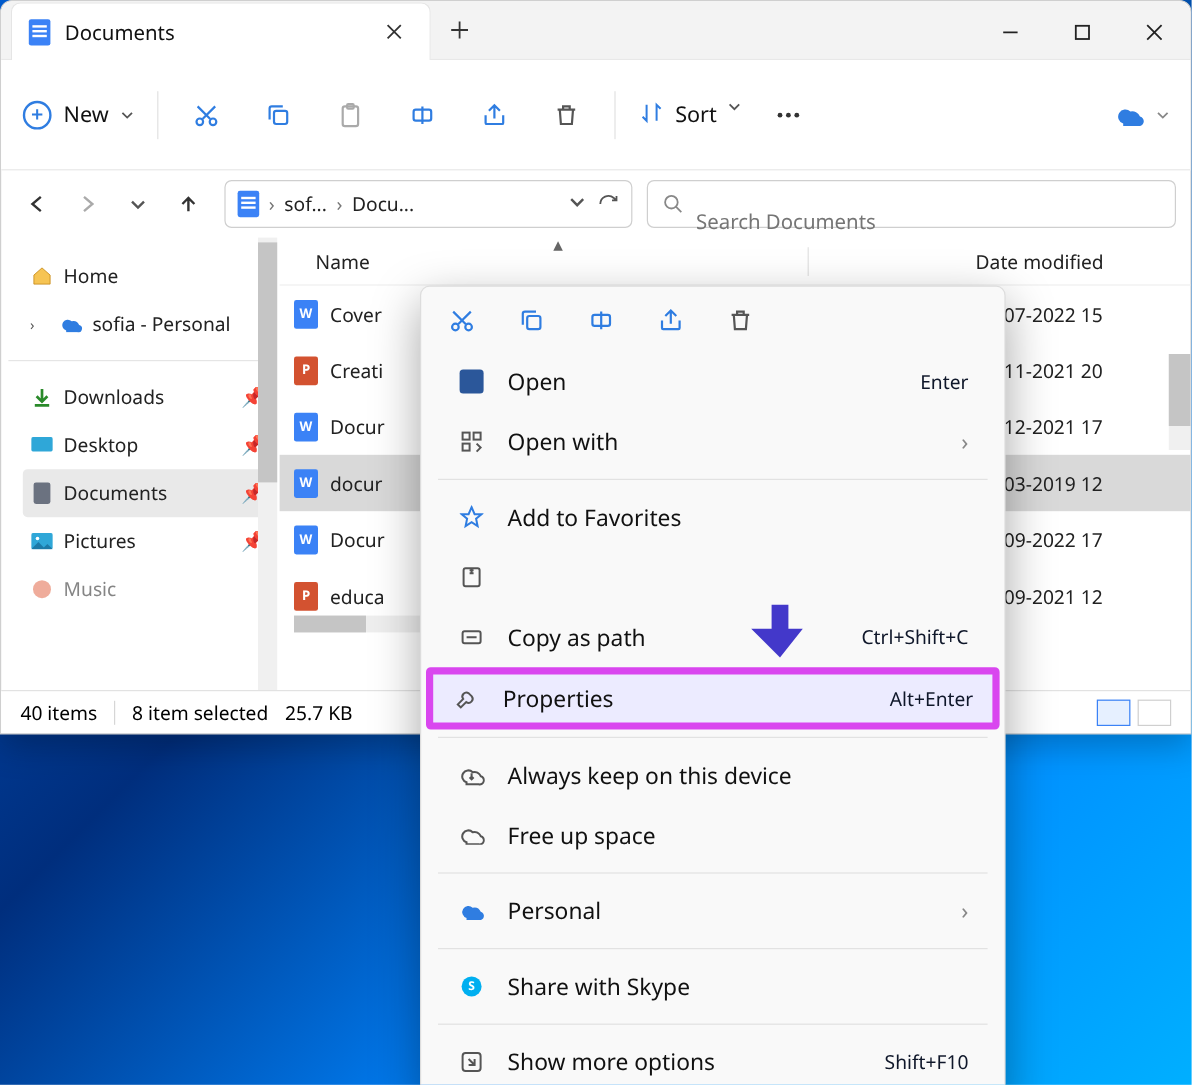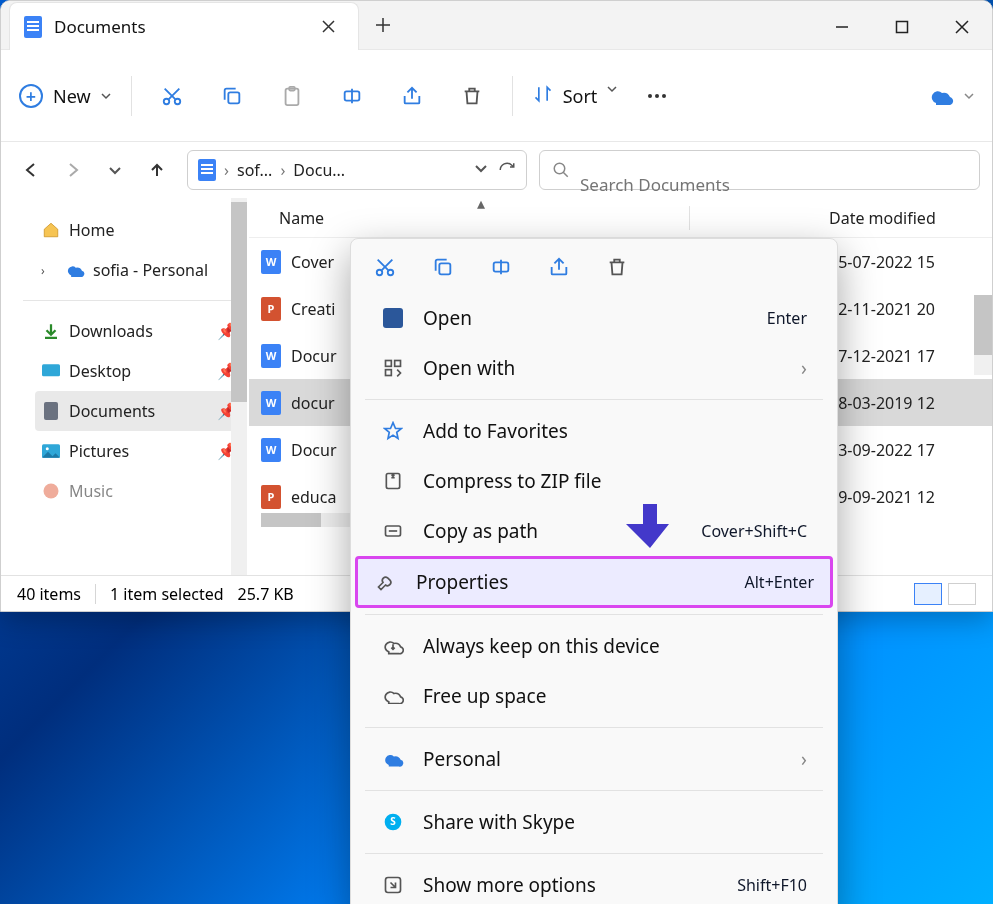--- a/index.html
+++ b/index.html
@@ -42,21 +42,21 @@
   .bc-icon { width:18px; height:22px; background:#3b82f6; border-radius:2px; position:relative; }
   .bc-icon::after { content:""; position:absolute; left:3px; right:3px; top:5px; height:2px; background:#fff; box-shadow:0 4px 0 #fff,0 8px 0 #fff; }
   .bc-sep { color:#777; }
   .bc-seg { font-size:16px; color:#222; overflow:hidden; text-overflow:ellipsis; white-space:nowrap; max-width: 70px; }
   .bc-ctrls { margin-left:auto; display:flex; gap:10px; color:#555; }
   .searchbox { flex:1; height:40px; border:1px solid #cfcfcf; border-radius:6px; display:flex; align-items:center; padding:0 12px; gap:10px; color:#7d7d7d; }
   .searchbox input { border:none; outline:none; font-size:17px; flex:1; color:#333; background:transparent;margin-top:28px; }
 
   
   .body { flex:1; display:flex; min-height:0; }
-  .sidebar { width:232px; padding:12px 6px 0 18px; position:relative;margin-left:16px; }
+  .sidebar { width:232px; padding:12px 6px 0 18px; position:relative; }
   .side-item { display:flex; align-items:center; gap:8px; height:40px; font-size:16px; color:#222; border-radius:4px; padding:0 6px; }
   .side-item.active { background:#e9e9e9; }
   .side-item .ico { width:20px; height:20px; display:inline-flex; align-items:center; justify-content:center; }
   .pin { margin-left:auto; color:#7d7d7d; }
   .side-sep { height:1px; background:#e5e5e5; margin:10px 0 10px -12px; }
   .side-track { position:absolute; right:2px; top:0; bottom:0; width:16px; background:#f0f0f0; }
   .side-thumb { position:absolute; right:2px; top:4px; width:16px; height:200px; background:#c5c5c5; }
   .chev-sm { color:#555; font-size:12px; width:16px; }
 
   .list { flex:1; position:relative; min-width:0; }
@@ -95,21 +95,21 @@
     padding:10px 0 10px 0; font-size:19px;
     z-index: 20;
   }
   .ctx-iconrow { display:flex; gap:30px; padding:4px 20px 12px 20px; }
   .ctx-iconrow .ci { width:28px; height:28px; display:flex; align-items:center; justify-content:center; color:#2f7de1; }
   .ctx-iconrow .ci.grey { color:#555; }
   .ctx-item { display:flex; align-items:center; height:50px; padding:0 30px; gap:18px; }
   .ctx-item .mi-icon { width:24px; display:flex; align-items:center; justify-content:center; color:#555; }
   .ctx-item .mi-label { flex:1; color:#111; }
   .ctx-item .mi-accel { color:#0f172a; font-size:16px; }
-  .ctx-item.highlight { background:#ecebff; border:3px solid #d946ef; border-radius:4px; margin:0 4px; padding:0 16px; height:52px; }
+  .ctx-item.highlight { background:#ecebff; border:6px solid #d946ef; border-radius:4px; margin:0 4px; padding:0 16px; height:52px; }
   .ctx-sep { height:1px; background:#e2e2e2; margin:6px 14px; }
   .mi-chevron { color:#888; }
 
   
   .big-arrow { position:absolute; left:625px; top:500px; width:50px; height:50px; z-index:30; }
 
   svg { display:block; }
 </style>
 </head>
 <body>
@@ -387,21 +387,21 @@
         </div>
       <div class="list-scroll-track">
           <div class="list-scroll-thumb"></div>
         </div>
     </div>
   </div>
 
   <div class="status">
     <span>40 items</span>
     <span class="ssep"></span>
-    <span>1 item selected</span>
+    <span>8 item selected</span>
     <span>25.7 KB</span>
     <div class="view-btns">
       <div class="view-btn active"></div>
       <div class="view-btn"></div>
     </div>
   </div>
 </div>
 
 <div class="context-menu">
   <div class="ctx-iconrow">
@@ -464,31 +464,30 @@
       </span>
     <span class="mi-label">Add to Favorites</span>
   </div>
   <div class="ctx-item">
     <span class="mi-icon">
         <svg width="20" height="20" viewBox="0 0 24 24" fill="none" stroke="#555" stroke-width="2">
           <rect x="4" y="3" width="16" height="18" rx="2"></rect>
           <path d="M12 3v6M10 5h4M10 8h4"></path>
         </svg>
       </span>
-    <span class="mi-label">Compress to ZIP file</span>
   </div>
   <div class="ctx-item">
     <span class="mi-icon">
         <svg width="20" height="20" viewBox="0 0 24 24" fill="none" stroke="#555" stroke-width="2">
           <rect x="3" y="6" width="18" height="12" rx="2"></rect>
           <path d="M7 12h10"></path>
         </svg>
       </span>
     <span class="mi-label">Copy as path</span>
-    <span class="mi-accel">Cover+Shift+C</span>
+    <span class="mi-accel">Ctrl+Shift+C</span>
   </div>
   <div class="ctx-item highlight">
     <span class="mi-icon">
         <svg width="20" height="20" viewBox="0 0 24 24" fill="none" stroke="#555" stroke-width="2">
           <path d="M14 7a4 4 0 00-5.6 5.6L3 18l3 3 5.4-5.4A4 4 0 0017 10l-3-3z"></path>
         </svg>
       </span>
     <span class="mi-label">Properties</span>
     <span class="mi-accel">Alt+Enter</span>
   </div>

